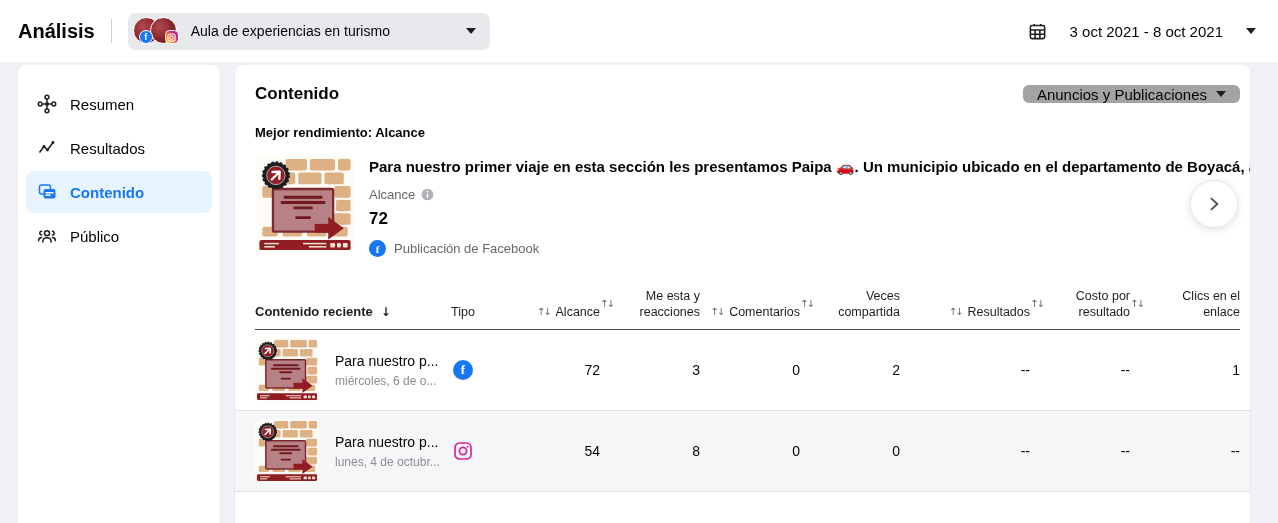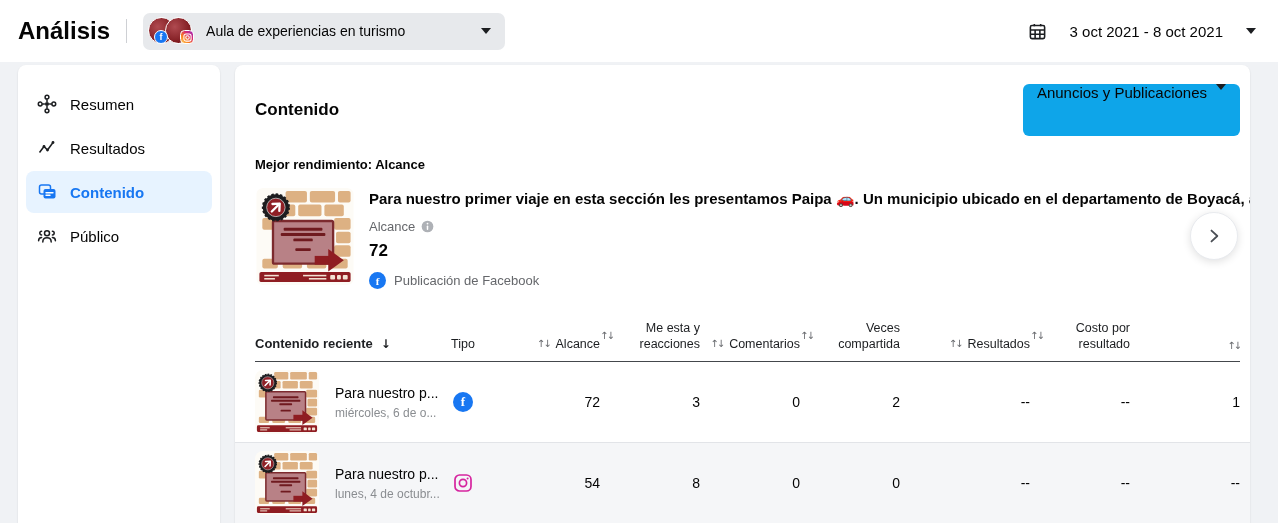--- a/index.html
+++ b/index.html
@@ -1,21 +1,21 @@
 <!DOCTYPE html>
 <html><head>
 <meta charset="utf-8">
 <style>
   * { margin:0; padding:0; box-sizing:border-box; }
   html,body { width:1278px; height:523px; overflow:hidden; }
   body { background:#f0f2f5; font-family:"Liberation Sans", sans-serif; color:#050505; }
 
   
   .topbar { height:62px; background:#fff; display:flex; align-items:center; padding:0 22px 0 18px; position:relative; }
-  .brand-title { font-size:24px; font-weight:700;text-align:center; }
+  .brand-title { font-size:20px; font-weight:700;text-align:center; }
   .v-divider { width:1px; height:24px; background:#ced0d4; margin:0 16px; }
   .acct-pill { width:362px; height:37px; background:#e7e9ec; border-radius:7px; display:flex; align-items:center; padding:0 14px 0 5px; gap:12px; cursor:pointer; }
   .acct-avatars { position:relative; width:46px; height:28px; flex:none; }
   .av { position:absolute; width:27px; height:27px; border-radius:50%; border:1.5px solid #fff;
         background:radial-gradient(circle at 35% 35%, #b04a50, #7e1a1f 70%); }
   .av1 { left:0; top:0; }
   .av2 { left:17px; top:0; }
   .badge { position:absolute; width:14px; height:14px; border-radius:50%; border:1.5px solid #fff;
            display:flex; align-items:center; justify-content:center; font-size:9px; color:#fff; }
   .badge-fb { left:6px; top:13px; background:#1877f2; font-weight:700; z-index:3; }
@@ -30,21 +30,21 @@
   .page-body { position:relative; height:461px;padding-left:36px; }
   .card { background:#fff; border-radius:8px; box-shadow:0 1px 2px rgba(0,0,0,.12); }
   .sidebar { position:absolute; left:18px; top:3px; bottom:-12px; width:202px; padding:18px 8px; }
   .nav-item { height:42px; border-radius:8px; display:flex; align-items:center; gap:13px; padding:0 11px; font-size:15px; cursor:pointer; margin-bottom:2px; }
   .nav-item.active { background:#e7f3ff; color:#1877f2; font-weight:700; }
   .nav-item .nicon { width:20px; height:20px; flex:none; display:flex; align-items:center; justify-content:center; }
 
   .main { position:absolute; left:235px; right:28px; top:3px; bottom:-12px; padding-top:19px; overflow:hidden; }
   .main-header { display:flex; align-items:center; padding:0 10px 0 20px; }
   .page-title { font-size:17px; font-weight:700; }
-  .btn { background:#0ea5e9; border:none; border-radius:6px; height:52px; display:flex; align-items:flex-start; gap:9px; padding:0 14px; font-size:15px; font-weight:500; color:#050505; font-family:inherit; cursor:pointer; }
+  .btn { background:#a3a3a3; border:none; border-radius:6px; height:18px; display:flex; align-items:center; gap:9px; padding:0 14px; font-size:15px; font-weight:500; color:#050505; font-family:inherit; cursor:pointer; }
   .btn-filter { margin-left:auto; }
   .btn-export { margin-left:17px; }
   .best-metric { margin:21px 20px 0; font-size:13px; font-weight:700; }
 
   
   .featured { position:relative; margin-top:16px; padding-left:20px; display:flex; gap:14px; }
   .thumb-lg { width:100px; height:97px; border-radius:8px; flex:none; overflow:hidden; }
   .featured-body { flex:1; min-width:0; padding-top:2px; }
   .featured-title { font-size:15px; font-weight:700; white-space:nowrap; overflow:hidden; }
   .metric-label { margin-top:11px; display:flex; align-items:center; gap:6px; color:#65676b; font-size:13px; }
@@ -280,20 +280,21 @@
         <div class="h-cell">
           <span class="sort-ic">↑↓</span>
           <span>Resultados</span>
         </div>
         <div class="h-cell">
           <span class="sort-ic">↑↓</span>
           <span>Costo por resultado</span>
         </div>
         <div class="h-cell">
           <span class="sort-ic">↑↓</span>
+          <span>Clics en el enlace</span>
         </div>
       </div>
 
       <div class="tbl-grid t-row">
         <div class="cell-content">
           <svg class="thumb-sm">
               <use href="#thumb-art"></use>
             </svg>
           <div class="row-text">
             <div class="row-title">Para nuestro p...</div>

